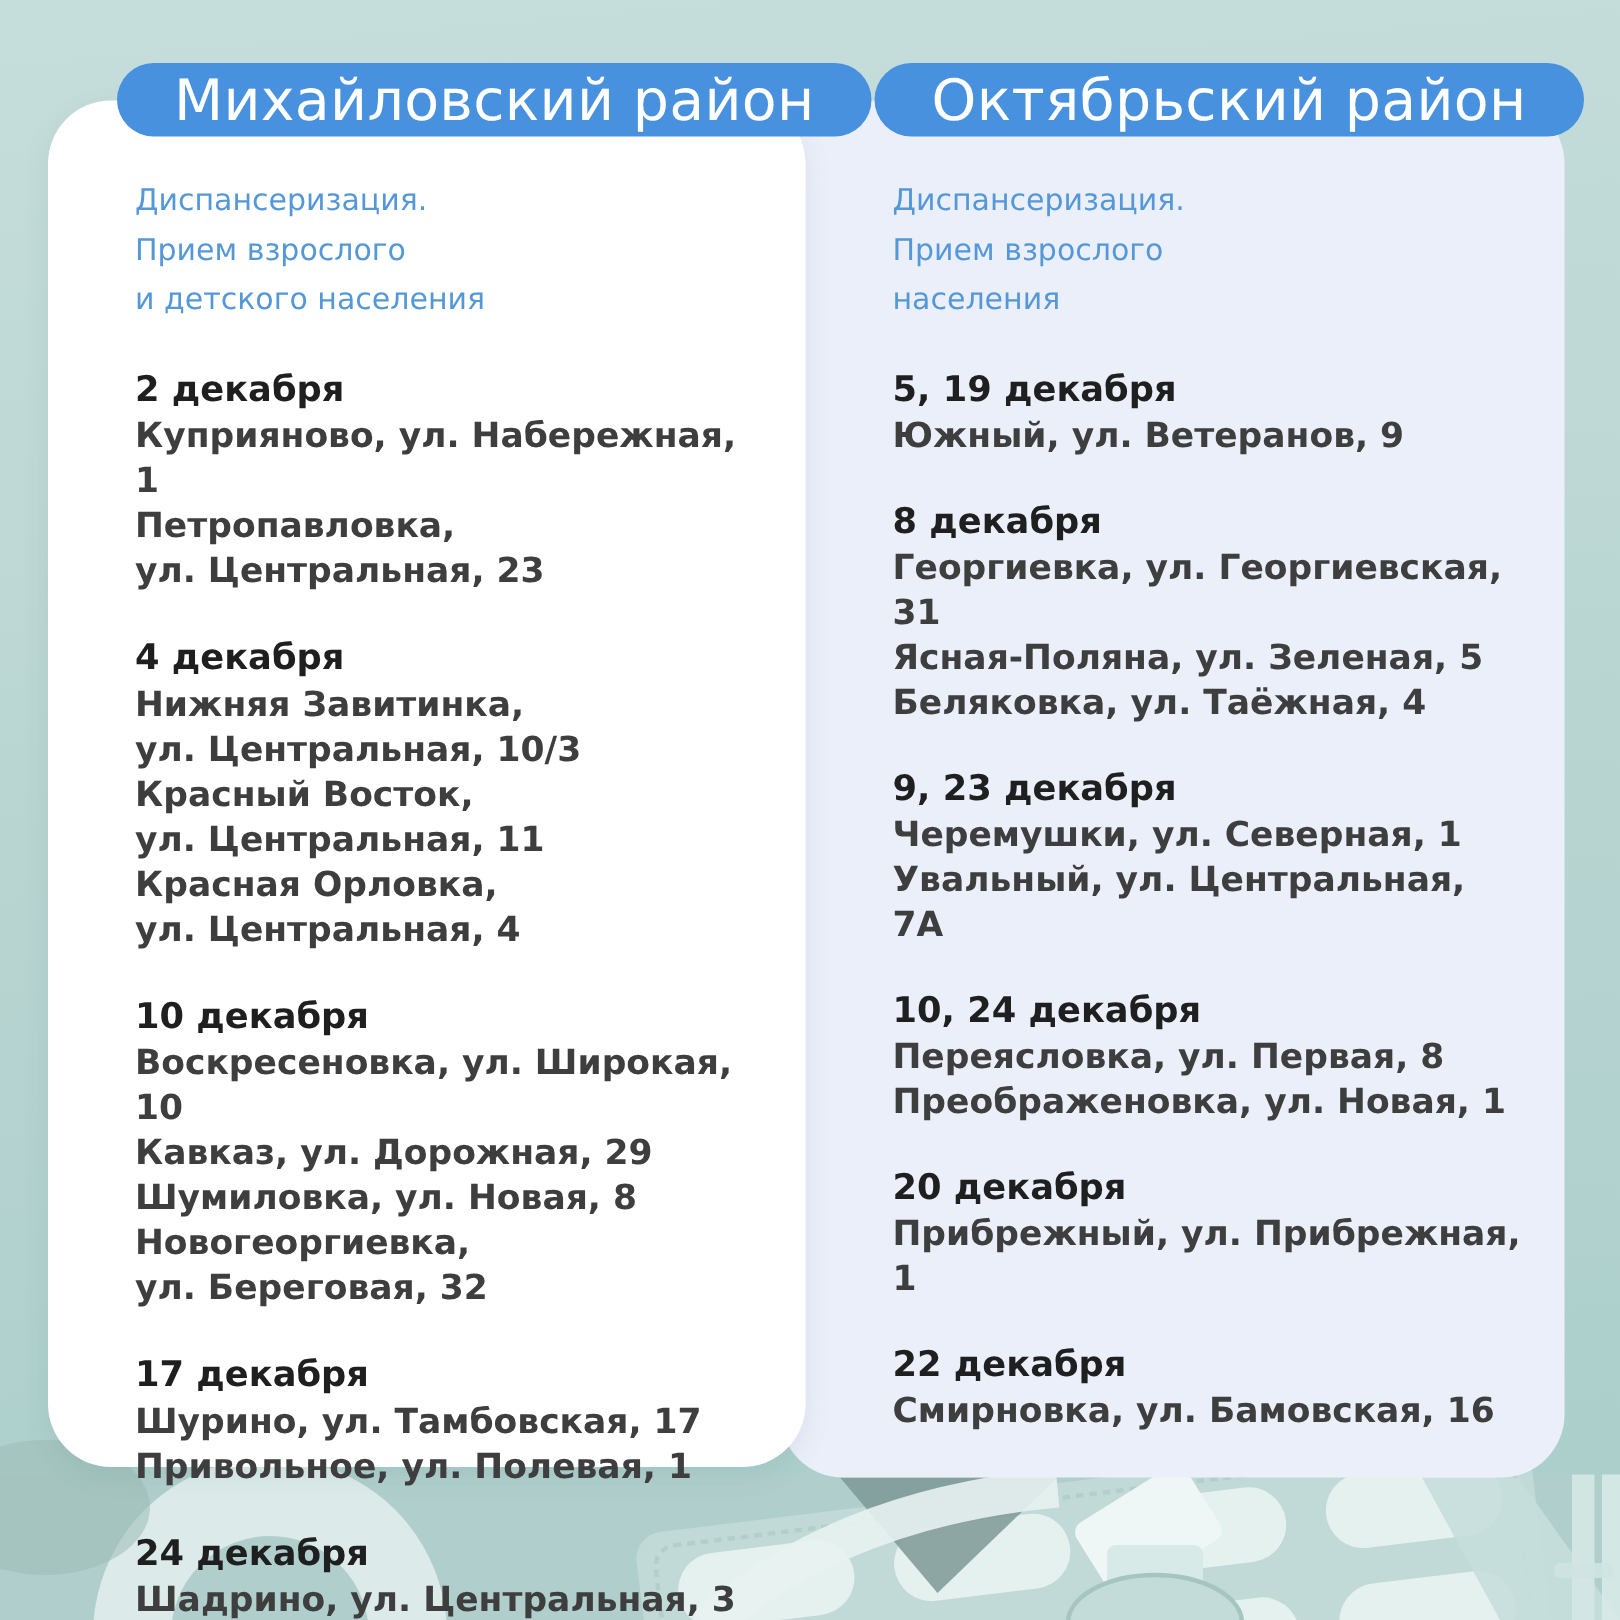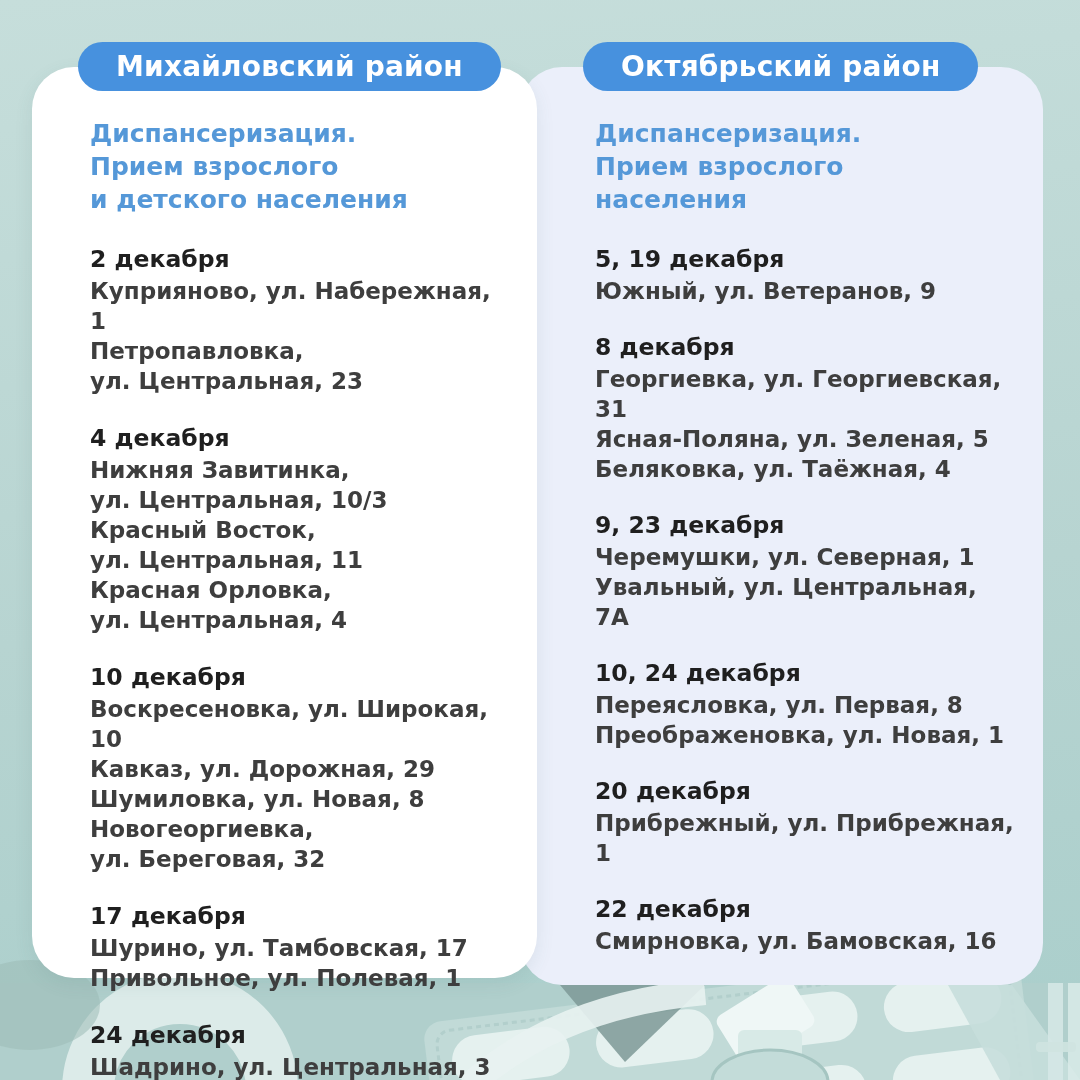--- a/index.html
+++ b/index.html
@@ -18,28 +18,28 @@
     box-shadow:0 6px 18px rgba(70,110,105,.10);
   }
   .card-right{
     left:520px;width:523px;height:918px;background:var(--card-right-bg,#ebeffa);
     z-index:1;padding:50px 26px 0 75px;
   }
   .badge{
     position:absolute;top:42px;height:49px;z-index:3;
     background:var(--badge-bg,#4791de);color:#ffffff;
     border-radius:26px;display:flex;align-items:center;justify-content:center;
-    font-size:28px;font-weight:700;letter-spacing:.2px;white-space:nowrap;
+    font-size:38px;font-weight:400;letter-spacing:.2px;white-space:nowrap;
     padding:0 38px;box-sizing:border-box;
   }
   .badge-left{left:78px;min-width:380px;}
   .badge-right{left:583px;min-width:333px;}
   .heading{
     color:var(--heading-color,#5598d8);
-    font-size:25px;line-height:33px;font-weight:700;
+    font-size:20px;line-height:33px;font-weight:400;
     margin:0 0 28px 0;
   }
   .section .date{
     color:var(--date-color,#1f1f1f);
     font-size:23.5px;font-weight:700;line-height:30px;margin-bottom:2px;
   }
   .section .addr{
     color:var(--addr-color,#3e3e3e);
     font-size:23px;font-weight:700;line-height:30px;
   }

